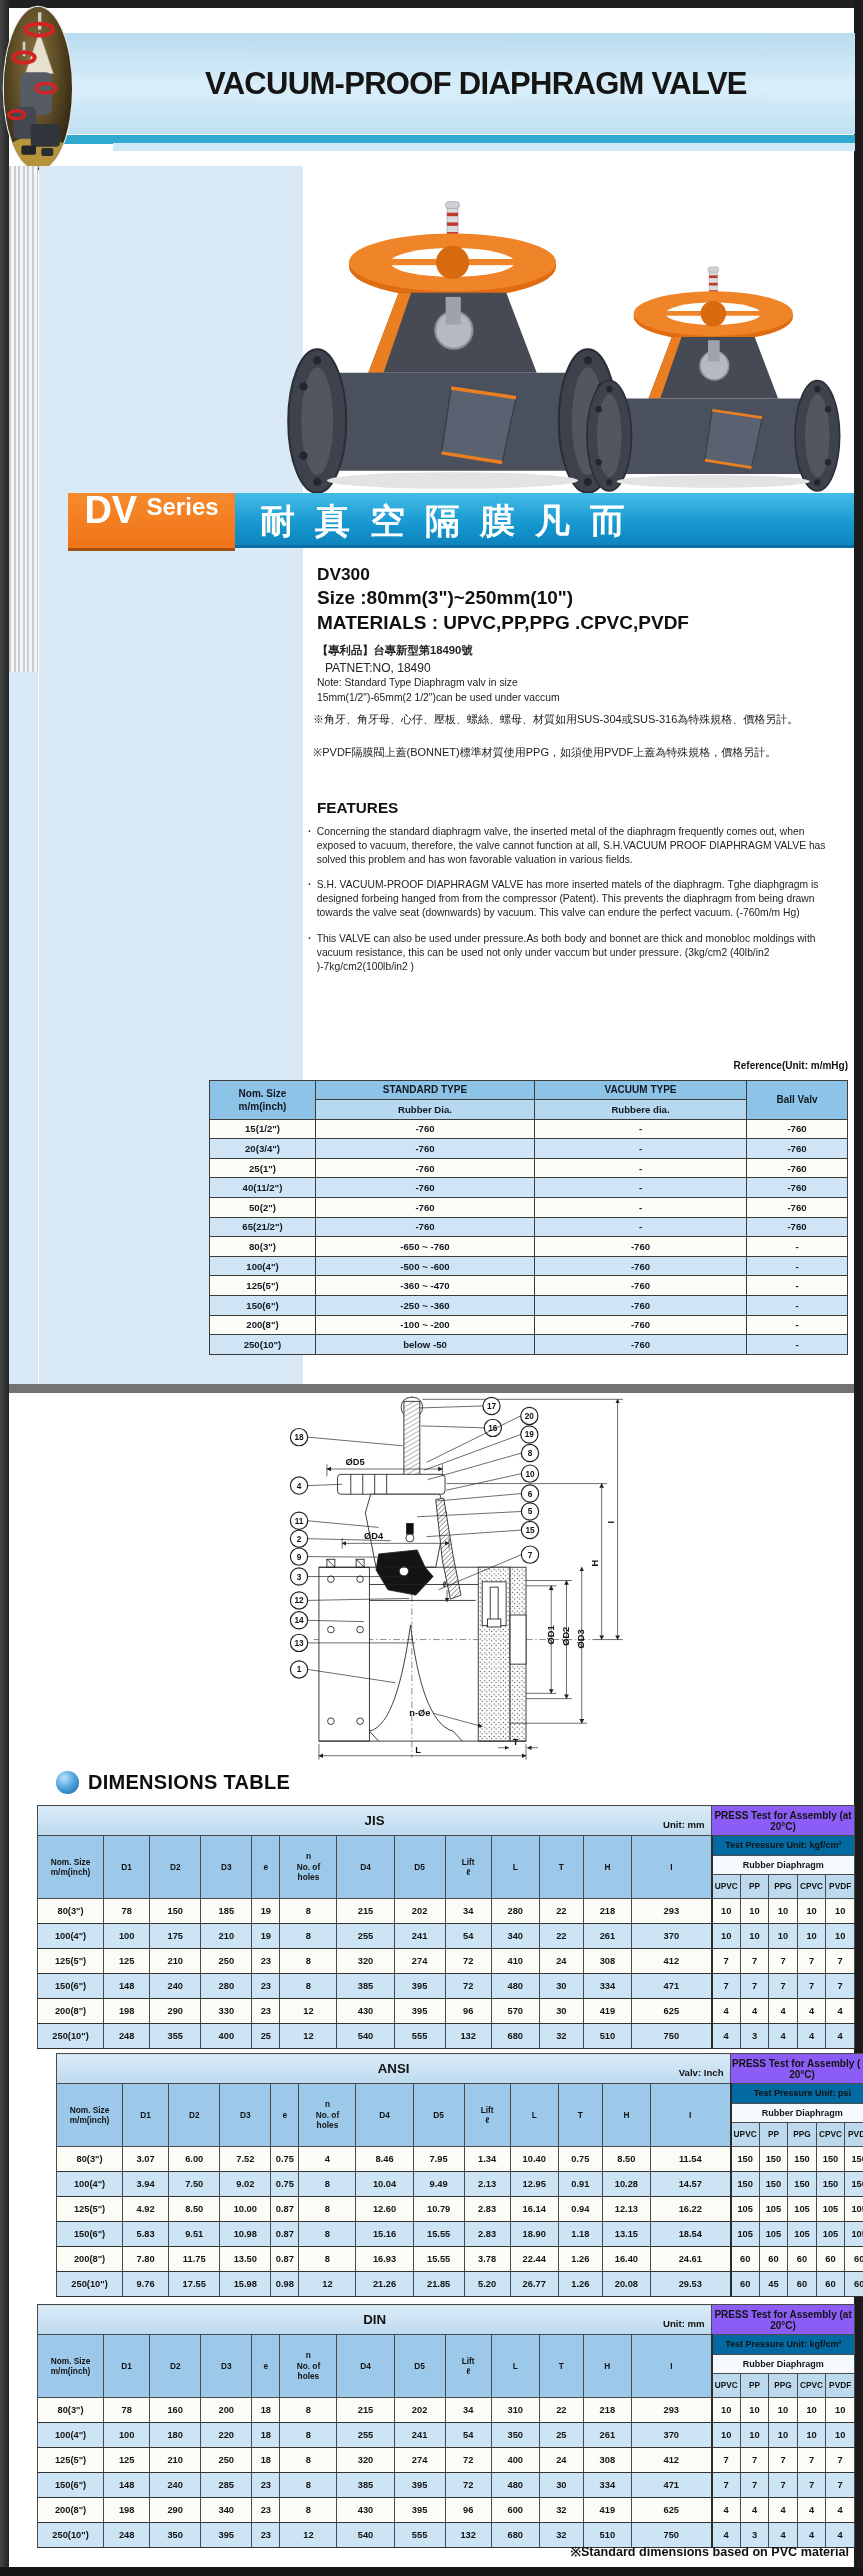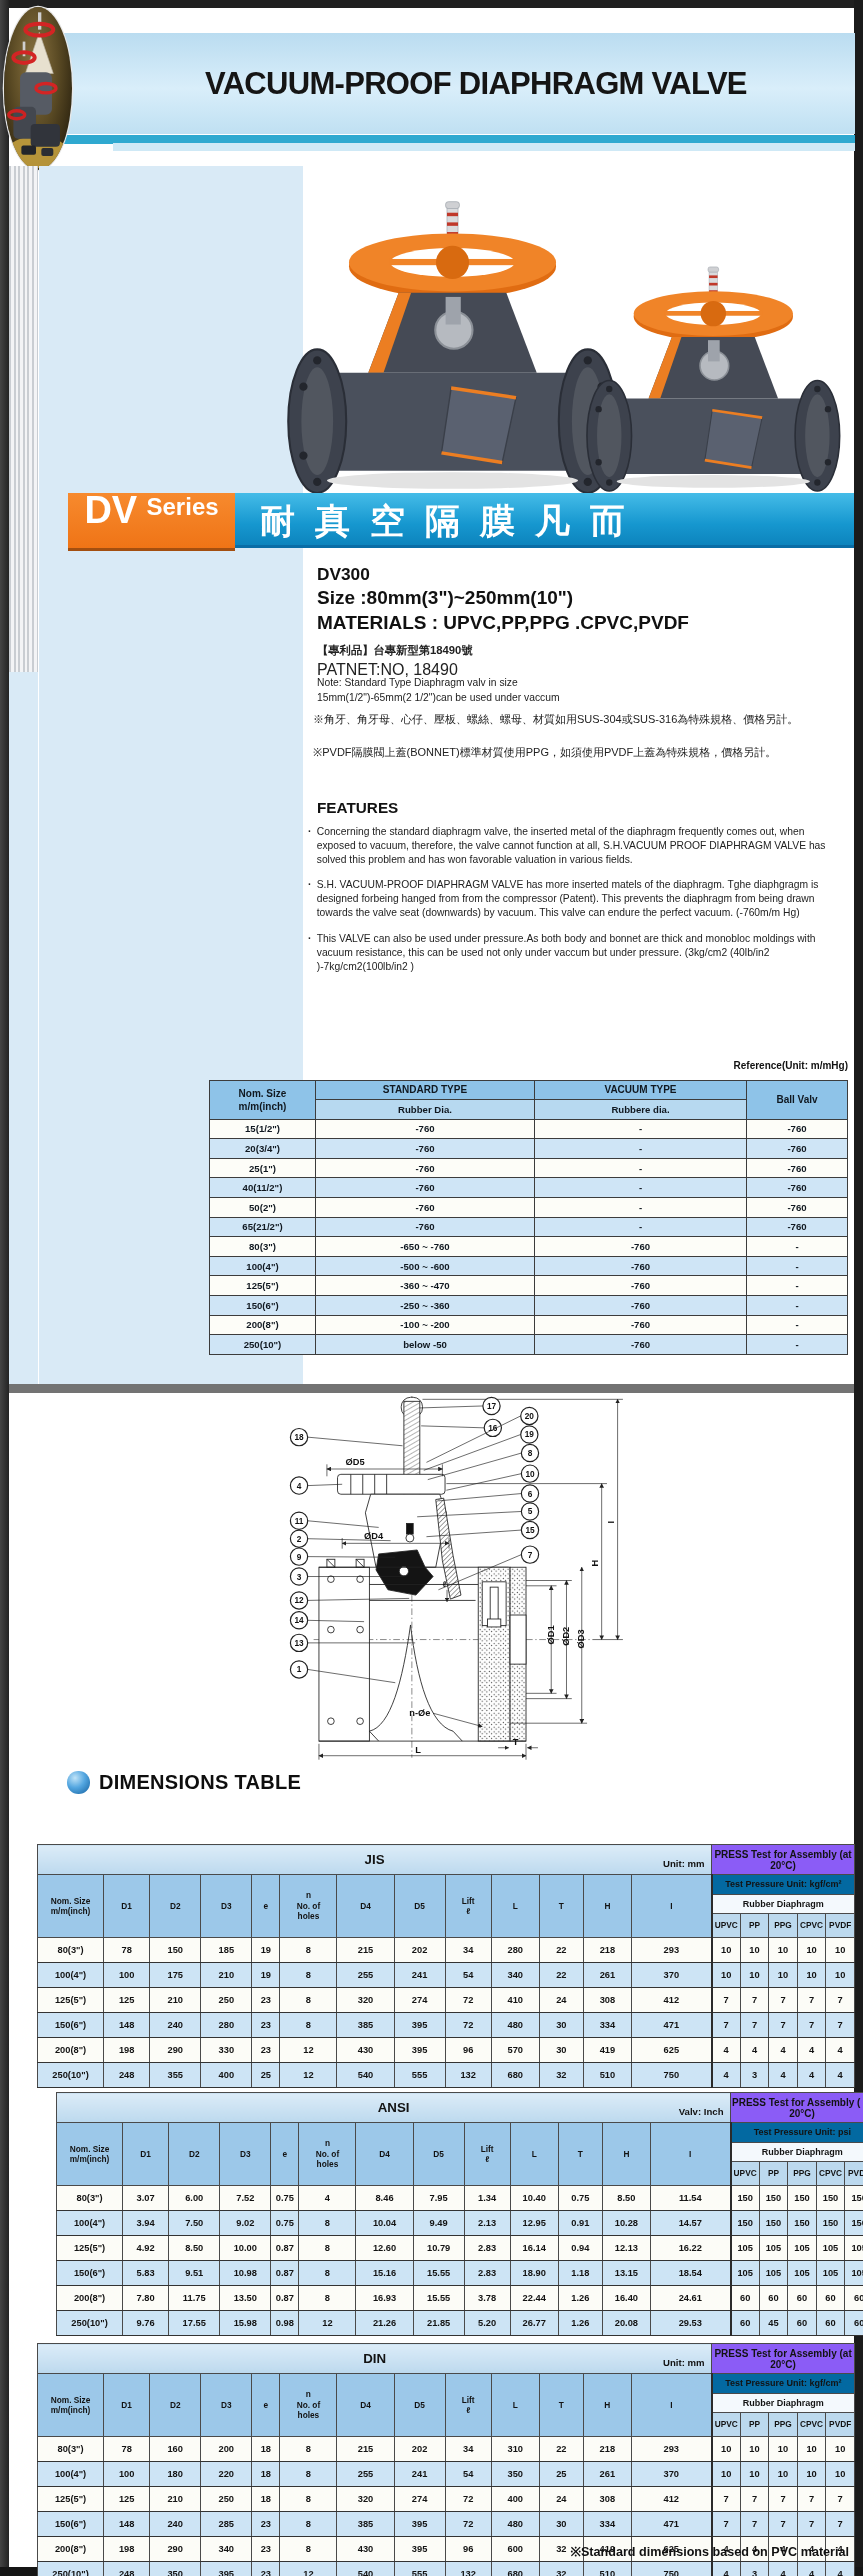--- a/index.html
+++ b/index.html
@@ -38,21 +38,21 @@
   .cn-banner{left:235px;top:493px;width:619px;height:55px;
      background:linear-gradient(180deg,#45bce8 0%,#1697cf 60%,#0d84bd 100%);
      border-bottom:3.3px solid #0a6da6;color:#fff;font-weight:800;font-size:35px;
      letter-spacing:20px;line-height:55px;padding-left:25px;box-sizing:border-box;white-space:nowrap;overflow:hidden;}
 
   
   .model{left:317px;top:564px;font-size:17.3px;font-weight:800;color:#111;}
   .sizeline{left:317px;top:587px;font-size:19px;font-weight:800;color:#111;}
   .matline{left:317px;top:612px;font-size:19px;font-weight:800;color:#111;}
   .patcn{left:317px;top:643px;font-size:11.3px;color:#222;font-weight:bold;}
-  .paten{left:317px;top:661px;font-size:16px;color:#222;}
+  .paten{left:325px;top:661px;font-size:12px;color:#222;}
   .note1{left:317px;top:677px;font-size:10.3px;color:#222;}
   .note2{left:317px;top:692px;font-size:10.3px;color:#222;}
   .remark{left:313px;width:541px;font-size:11px;color:#222;line-height:1.45;}
   .r1{top:712px;} .r2{top:745px;}
   .features-h{left:317px;top:799px;font-size:15.3px;font-weight:800;color:#111;}
   .feat-list{left:308px;top:825px;width:534px;}
   .feat-item{display:flex;gap:5.3px;margin-bottom:11.3px;font-size:10.3px;line-height:1.36;color:#222;}
   .feat-item .b{width:6.6px;font-weight:bold;}
 
   
@@ -64,28 +64,28 @@
   table.reftable .h2{background:#b7d9f0;font-size:9.6px;}
   table.reftable .nomh{background:#8ec3e8;font-size:10px;line-height:1.3;}
   table.reftable .rB td{background:#fdfdf8;font-size:9.6px;}
   table.reftable .rA td{background:#cfe5f6;font-size:9.6px;}
   table.reftable{border:1.3px solid #222;}
 
   .divider{left:9.3px;top:1384px;width:845px;height:8.6px;background:#737373;}
 
   
   .diagram-slot{left:279px;top:1396px;}
-  .dim-heading{left:67px;top:1771px;display:flex;align-items:center;gap:9.3px;}
+  .dim-heading{left:56px;top:1771px;display:flex;align-items:center;gap:9.3px;}
   .dim-heading .ball{width:22.6px;height:22.6px;border-radius:50%;
      background:radial-gradient(circle at 35% 30%,#bfe3f8,#53a6e0 45%,#135f9e);}
   .dim-heading .txt{font-size:20px;font-weight:800;color:#0e0e0e;letter-spacing:0.3px;}
 
   
   .dimslot{position:absolute;left:37px;}
-  table.dimtable{border-collapse:collapse;table-layout:fixed;width:818px;border:1.3px solid #2b2b2b;margin-top:39px;}
+  table.dimtable{border-collapse:collapse;table-layout:fixed;width:818px;border:1.3px solid #2b2b2b;}
   table.dimtable td{border:0.7px solid #4a4a4a;text-align:center;padding:0;color:#131313;}
   td.std-bar{background:linear-gradient(180deg,#dcecf8,#bcd9ee);position:relative;height:29px;}
   td.std-bar .std-name{font-size:13.3px;font-weight:800;}
   td.std-bar .unit{position:absolute;right:6.6px;bottom:5.3px;font-size:9.6px;font-weight:800;}
   td.press-bar{background:#8b5cf6;font-size:10px;font-weight:800;}
   td.dimhead{background:#9cc8e9;font-size:8.3px;font-weight:800;line-height:1.25;border-color:#557b99;}
   td.pr1{background:#0369a1;font-size:9px;font-weight:800;height:18.6px;}
   td.pr2{background:#f4f9fd;font-size:9px;font-weight:800;height:18.6px;}
   td.pr3{background:#bcd9ee;font-size:8.3px;font-weight:800;height:22.6px;}
   table.dimtable tr.rB td{background:#fcfcf7;}

